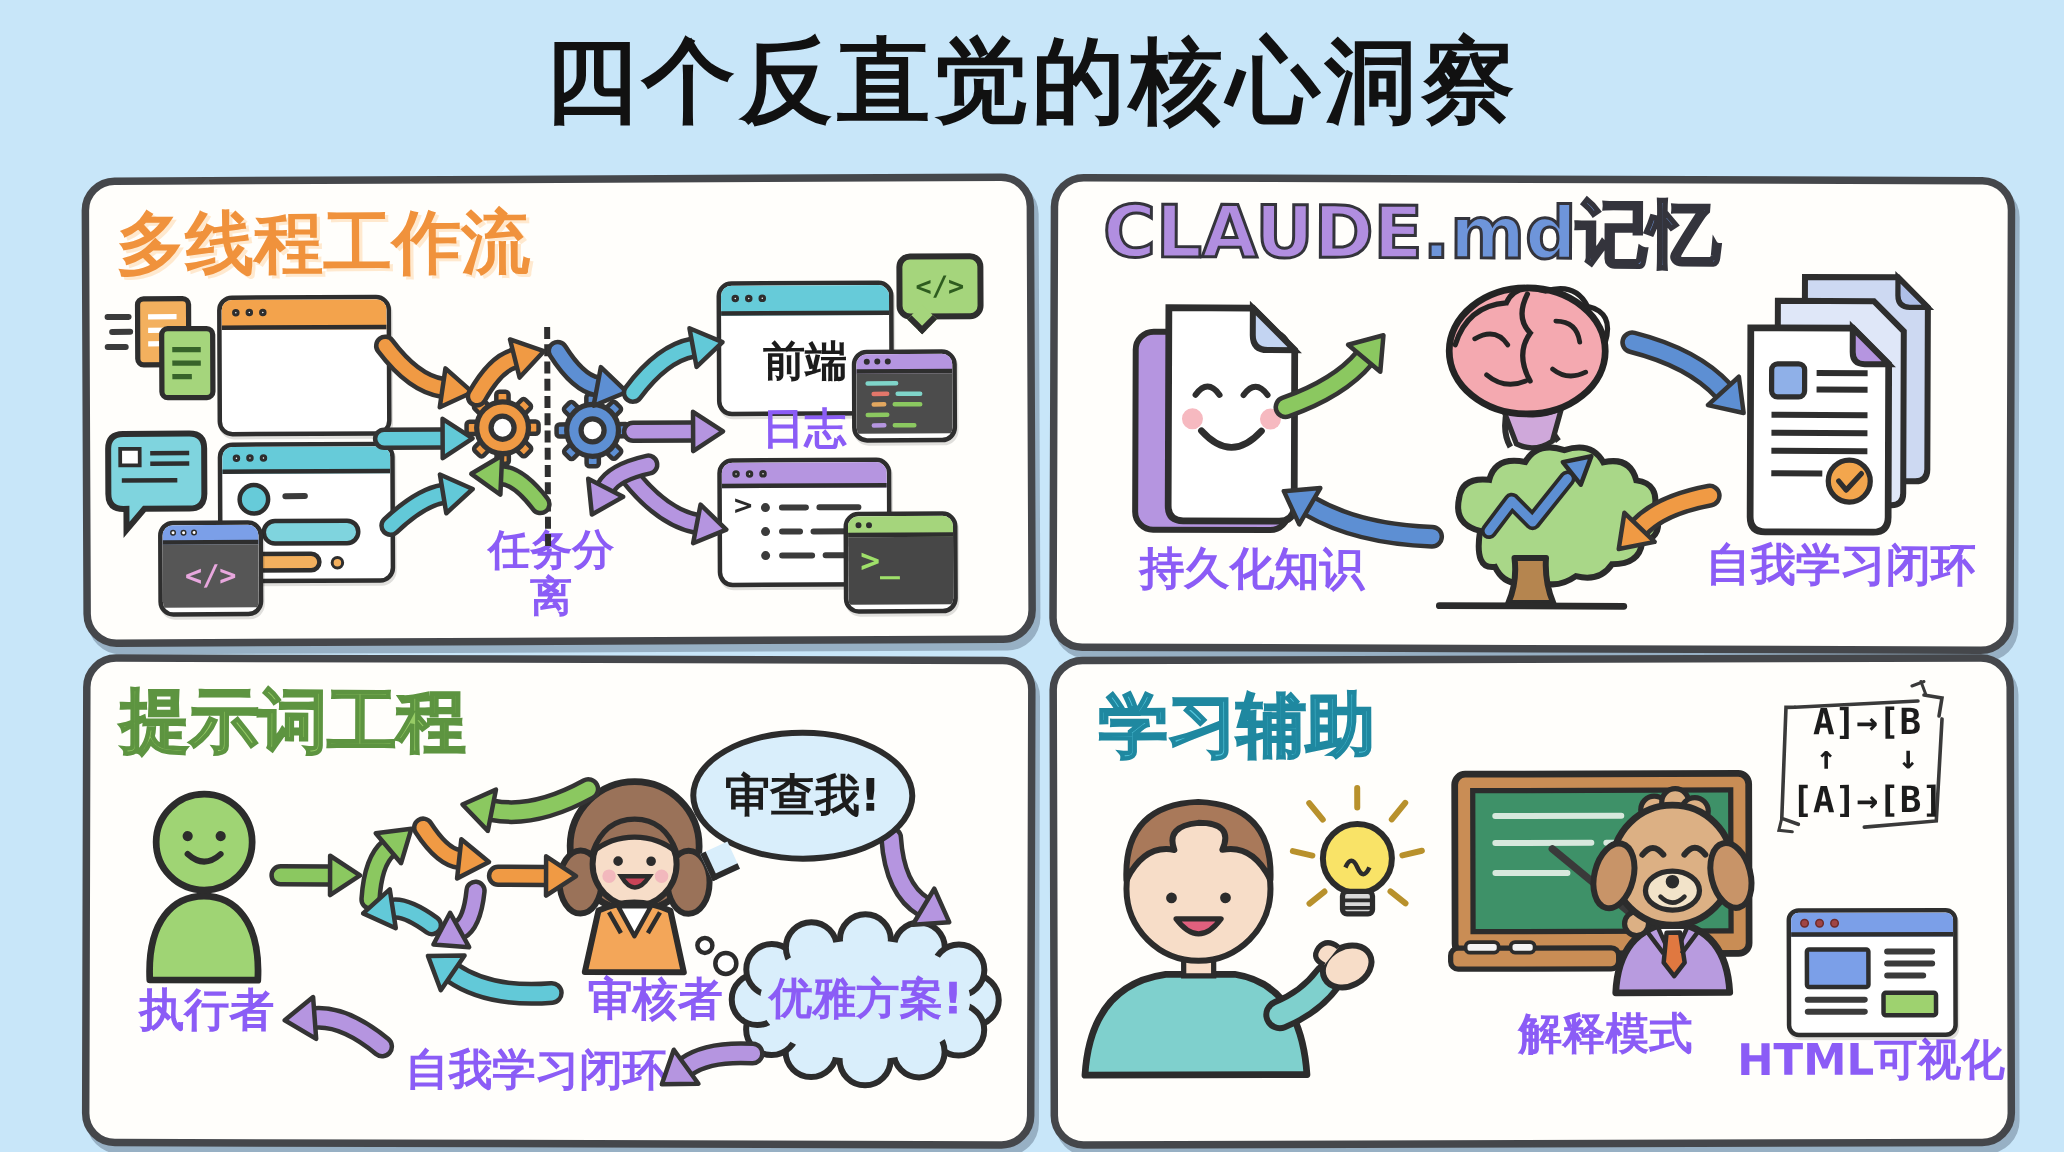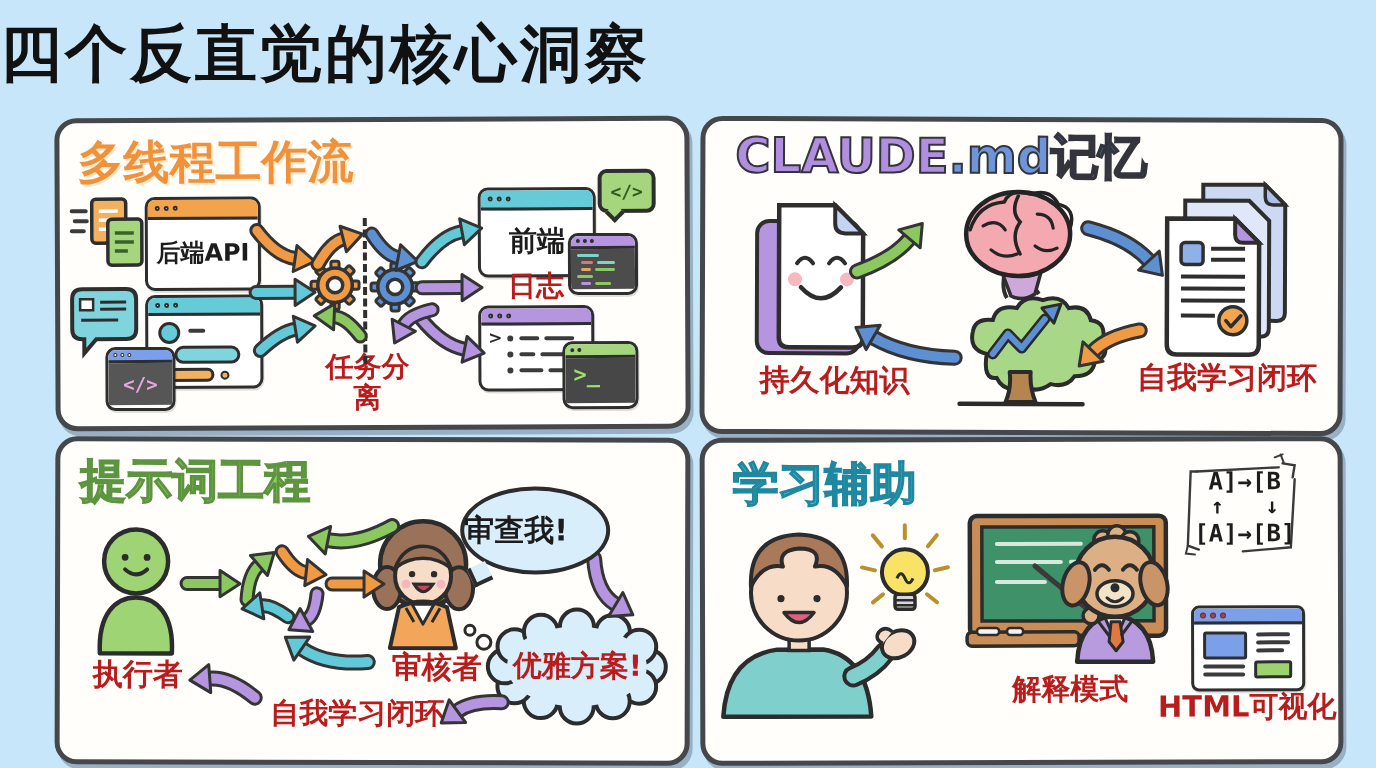--- a/index.html
+++ b/index.html
@@ -3,71 +3,70 @@
 <meta charset="utf-8">
 <style>
   html,body{margin:0;padding:0;}
   body{
     width:1376px;height:768px;overflow:hidden;
     background:#c8e6f9;
     font-family:"DejaVu Sans",sans-serif;
     position:relative;
   }
   .page-title{
-    position:absolute;left:0;top:12px;width:1376px;text-align:left;
+    position:absolute;left:0;top:12px;width:1376px;text-align:center;
     font-size:62px;font-weight:900;color:#111;letter-spacing:3px;
   }
   .panel{
     position:absolute;background:#fffefb;
     border:5px solid #45474b;border-radius:22px;
     box-shadow:3px 5px 0 rgba(90,110,130,.45);
   }
   #panel-workflow{left:55px;top:117px;width:625px;height:303px;transform:rotate(-.25deg);}
   #panel-memory{left:700px;top:117px;width:633px;height:308px;transform:rotate(.2deg);}
   #panel-prompt{left:55px;top:437px;width:625px;height:318px;transform:rotate(.15deg);}
   #panel-learning{left:700px;top:437px;width:633px;height:318px;transform:rotate(-.15deg);}
   .ptitle{position:absolute;font-weight:900;line-height:1;}
   .t-workflow{left:18px;top:16px;font-size:46px;color:#f0923c;text-shadow:2px 2px 0 #ffe9cf;}
   .t-memory{left:30px;top:10px;font-size:48px;}
   .t-memory .tc{color:#b18ee0;-webkit-text-stroke:2px #34343c;}
   .t-memory .tm{color:#6e95da;-webkit-text-stroke:2px #34343c;}
   .t-prompt{left:20px;top:16px;font-size:46px;color:#97cc66;-webkit-text-stroke:1.5px #5d9440;}
   .t-learning{left:28px;top:18px;font-size:46px;color:#56c8de;-webkit-text-stroke:1.5px #1f88a0;}
-  .lbl{position:absolute;font-weight:800;color:#b91c1c;text-align:center;line-height:1.1;}
+  .lbl{position:absolute;font-weight:800;color:#8b5cf6;text-align:center;line-height:1.1;}
   .win{position:absolute;background:#fff;border:3.5px solid #2e2e2e;border-radius:10px;overflow:hidden;box-shadow:1px 2px 0 rgba(0,0,0,.12);}
   .win-h{display:flex;align-items:center;gap:4px;padding:0 7px;border-bottom:3px solid #2e2e2e;box-sizing:border-box;}
   .dot{width:7px;height:7px;border-radius:50%;border:2.5px solid #2e2e2e;background:#fff;box-sizing:border-box;flex:0 0 auto;}
   .dot.sm{width:5px;height:5px;border-width:2px;}
   .dot.fill{background:#2e2e2e;}
   .dot.red{background:#a04545;border-color:#6e2c2c;}
   .win-body{position:relative;width:100%;}
   .dash{position:absolute;height:4px;border-radius:3px;background:#3b3b3b;}
   .psvg{position:absolute;left:0;top:0;pointer-events:none;}
   .bubble{
     position:absolute;background:#d9eefb;border:4px solid #2c2c2c;
-    display:flex;align-items:center;
+    display:flex;align-items:center;justify-content:center;
     font-weight:800;color:#1c1c1c;
   }
   .mono{font-family:"DejaVu Sans Mono",monospace;}
 </style>
 </head>
 <body>
 
 <div class="page-title">四个反直觉的核心洞察</div>
 
 <div class="panel" id="panel-workflow">
   <div class="ptitle t-workflow">多线程工作流</div>
 
   <div class="win" style="left:85px;top:74px;width:110px;height:88px;">
     <div class="win-h" style="height:20px;background:#f3a34c;">
       <span class="dot sm"></span>
         <span class="dot sm"></span>
         <span class="dot sm"></span>
     </div>
-    <div class="win-body" style="height:65px;display:flex;align-items:center;justify-content:center;font-size:24px;font-weight:800;color:#1c1c1c;">后端API</div>
   </div>
 
   <div class="win" style="left:85px;top:172px;width:112px;height:88px;">
     <div class="win-h" style="height:18px;background:#66cbd9;">
       <span class="dot sm"></span>
         <span class="dot sm"></span>
         <span class="dot sm"></span>
     </div>
     <div class="win-body" style="height:67px;">
       <div style="position:absolute;left:10px;top:6px;width:22px;height:22px;border-radius:50%;background:#66cbd9;border:3px solid #2e2e2e;box-sizing:border-box;"></div>

